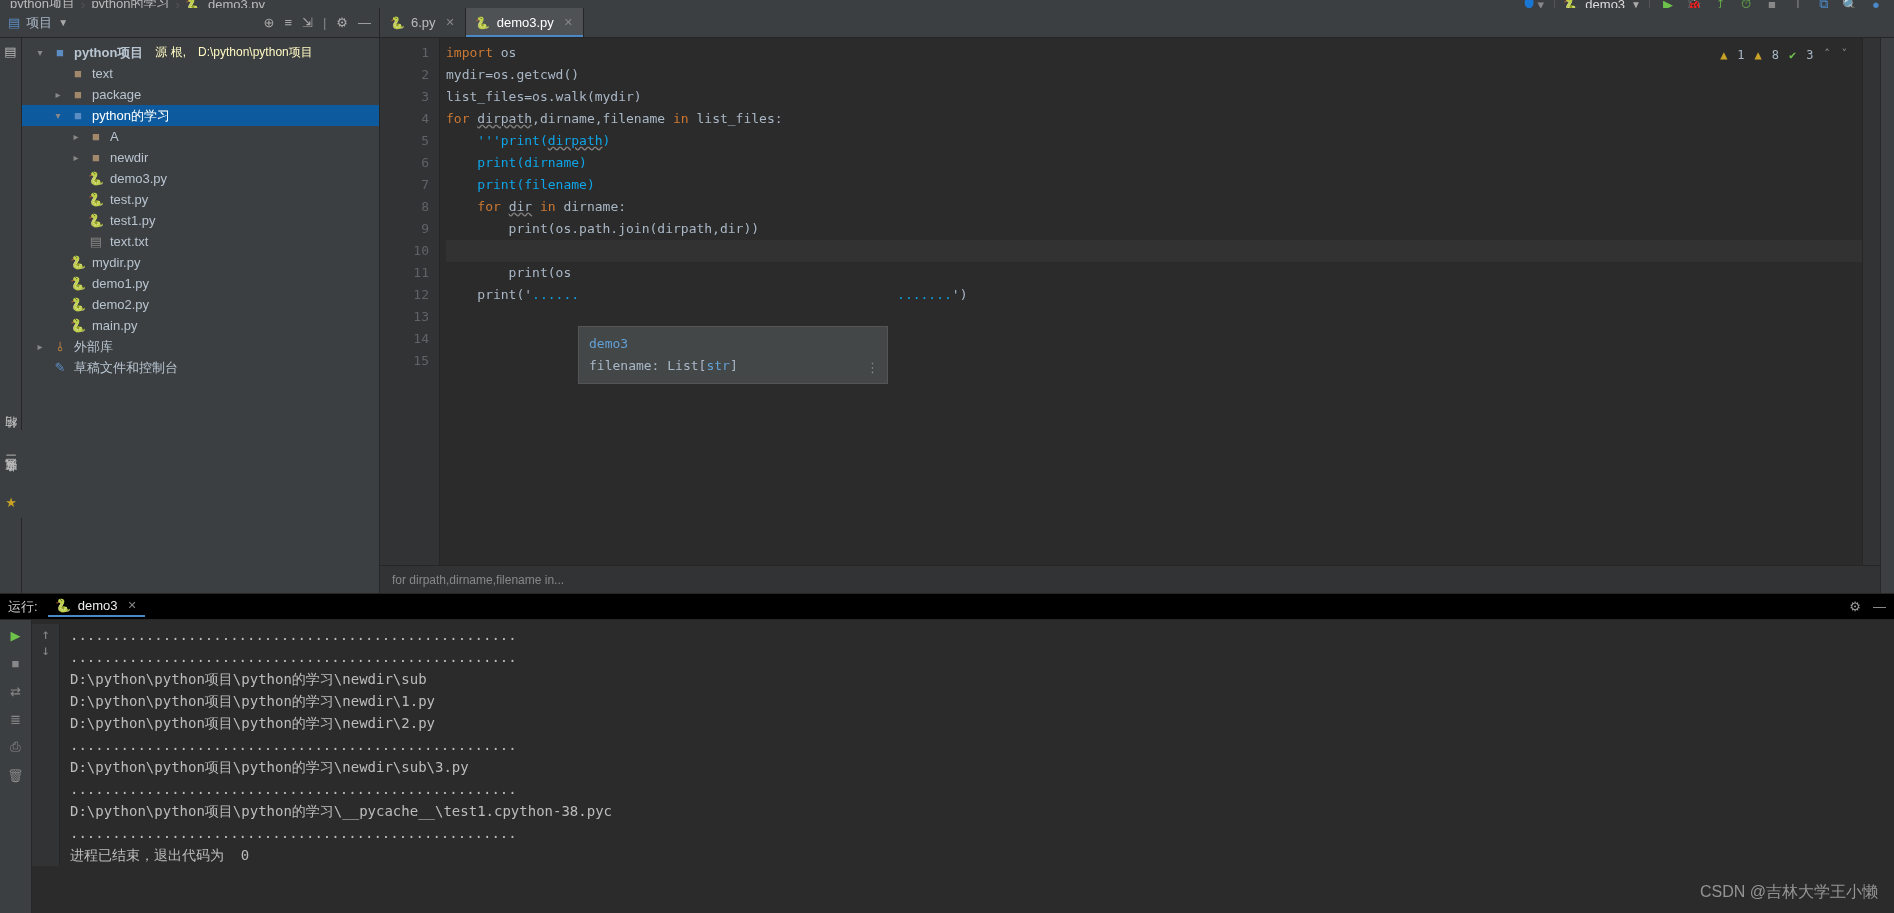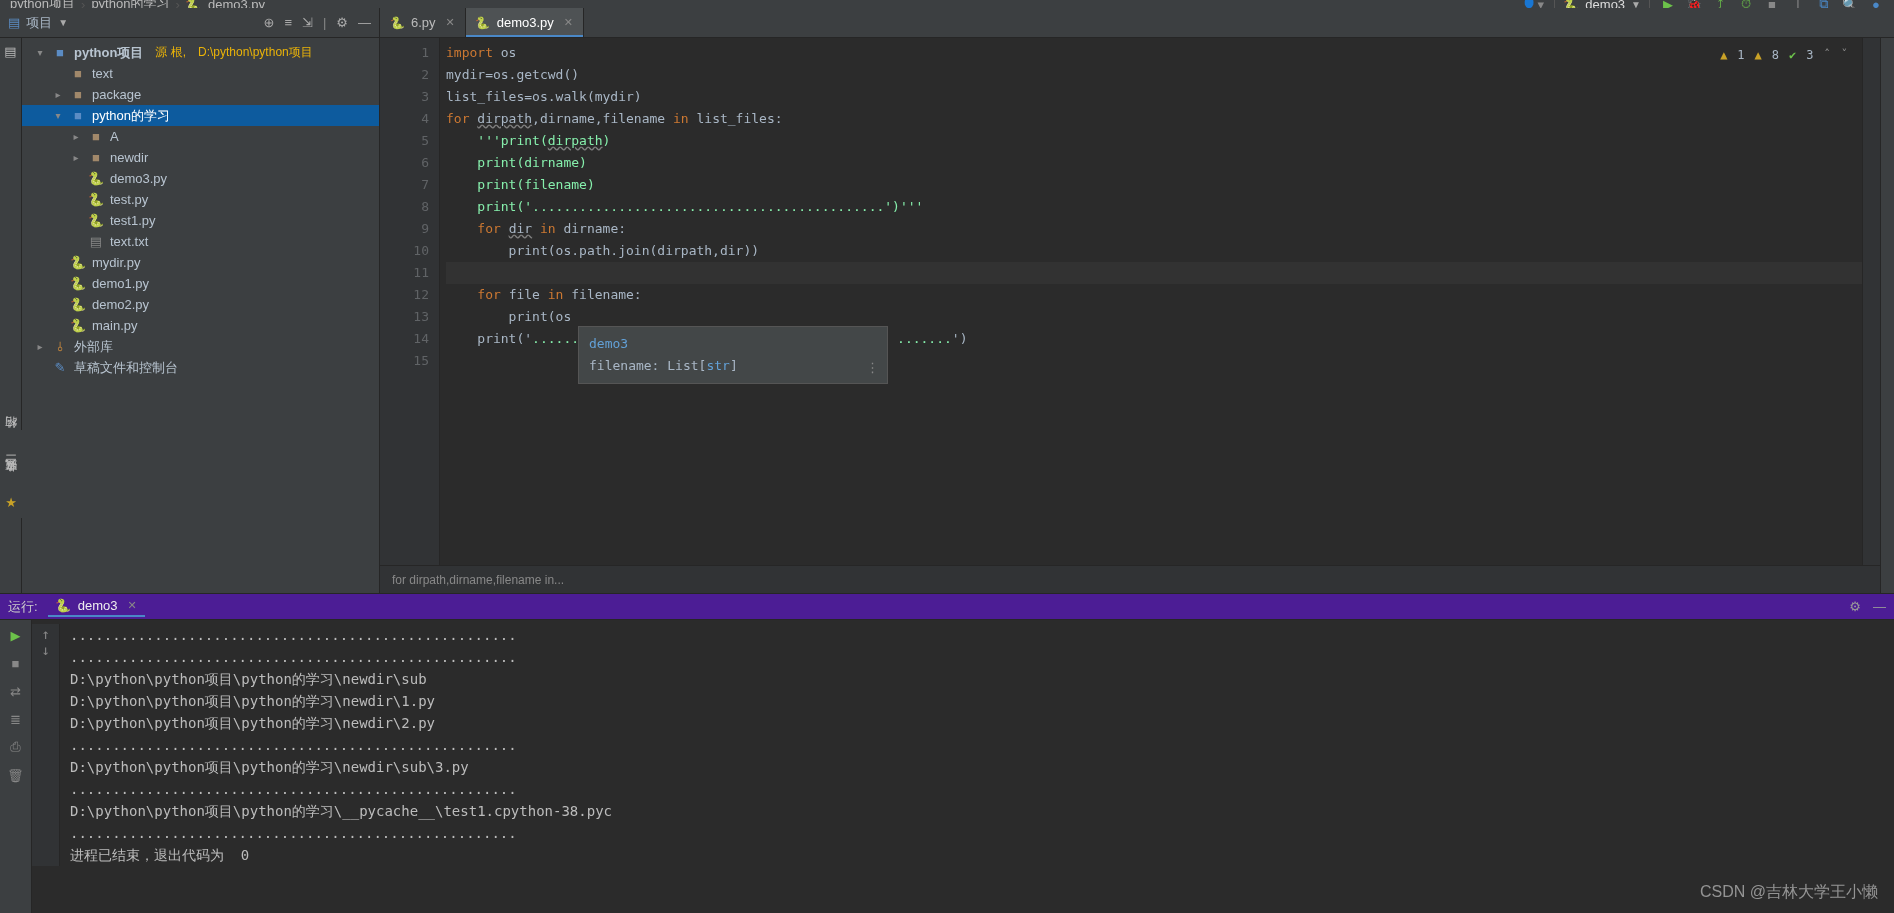--- a/index.html
+++ b/index.html
@@ -127,21 +127,21 @@
   white-space: nowrap;
 }
 .tree-row .indent { display: inline-block; }
 .tree-row.selected { background: #0d5b9e; color: #fff; }
 .tree-row .arrow { width: 12px; color: #888; font-size: 10px; text-align: center; }
 .tree-row .icon { width: 16px; text-align: center; }
 .folder { color: #a1886a; }
 .folder-blue { color: #5b8cc4; }
 .pyfile { color: #f0c674; }
 .file-icon { color: #888; }
-.muted { color: #eab308; margin-left: 6px; font-size: 12px; }
+.muted { color: #fef9c3; margin-left: 6px; font-size: 12px; }
 
 .editor-pane {
   flex: 1;
   display: flex;
   flex-direction: column;
   background: #2b2b2b;
   min-width: 0;
 }
 .editor-body {
   display: flex;
@@ -164,21 +164,21 @@
   flex: 1;
   padding: 4px 0 0 6px;
   font-family: Consolas, monospace;
   font-size: 13px;
   line-height: 22px;
   position: relative;
 }
 .code-line { white-space: pre; height: 22px; }
 .code-line.hl { background: #323232; }
 .kw { color: #cc7832; }
-.str { color: #86efac; }
+.str { color: #0ea5e9; }
 .under-wavy { text-decoration: underline wavy #808080; }
 .info-popup {
   position: absolute;
   left: 138px;
   top: 288px;
   width: 310px;
   background: #434748;
   border: 1px solid #555;
   color: #a9b7c6;
   font-size: 13px;
@@ -214,21 +214,21 @@
 .insp .up { color: #888; }
 
 .bottom-panel {
   height: 320px;
   display: flex;
   flex-direction: column;
   border-top: 1px solid #262626;
 }
 .run-tabbar {
   height: 26px;
-  background: #4c1d95;
+  background: #000000;
   display: flex;
   align-items: center;
   padding: 0 8px;
   gap: 10px;
   border-bottom: 1px solid #262626;
 }
 .run-tabbar .run-label { color: #ccc; }
 .run-tab {
   display: flex; align-items: center; gap: 6px;
   color: #eee; padding: 2px 8px;
@@ -465,25 +465,23 @@
           <span class="up">ˆ</span>
           <span class="up">ˇ</span>
         </div>
         <div class="code-line"><span class="kw">import</span><span> os</span></div>
         <div class="code-line"><span>mydir=os.getcwd()</span></div>
         <div class="code-line"><span>list_files=os.walk(mydir)</span></div>
         <div class="code-line"><span class="kw">for </span><span class="under-wavy">dirpath</span><span>,dirname,filename </span><span class="kw">in</span><span> list_files:</span></div>
         <div class="code-line"><span class="str">    '''print(</span><span class="str under-wavy">dirpath</span><span class="str">)</span></div>
         <div class="code-line"><span class="str">    print(dirname)</span></div>
         <div class="code-line"><span class="str">    print(filename)</span></div>
-        <div class="code-line"><span class="str">    print('</span><span class="str">.............................................</span><span class="str">')'''</span></div>
         <div class="code-line"><span class="kw">    for </span><span class="under-wavy">dir</span><span class="kw"> in </span><span>dirname:</span></div>
         <div class="code-line"><span>        print(os.path.join(dirpath,</span><span>dir))</span></div>
         <div class="code-line hl"><span></span></div>
-        <div class="code-line"><span class="kw">    for </span><span>file </span><span class="kw">in </span><span>filename:</span></div>
         <div class="code-line"><span>        print(os</span></div>
         <div class="code-line"><span>    print('</span><span class="str">......</span><span style="padding-left:318px" class="str">.......</span><span>')</span></div>
 
         <div class="info-popup">
           <div class="title">demo3</div>
           <div>
             <span>filename: List[</span><span class="type">str</span><span>]</span>
           </div>
           <span class="dots">⋮</span>
         </div>

